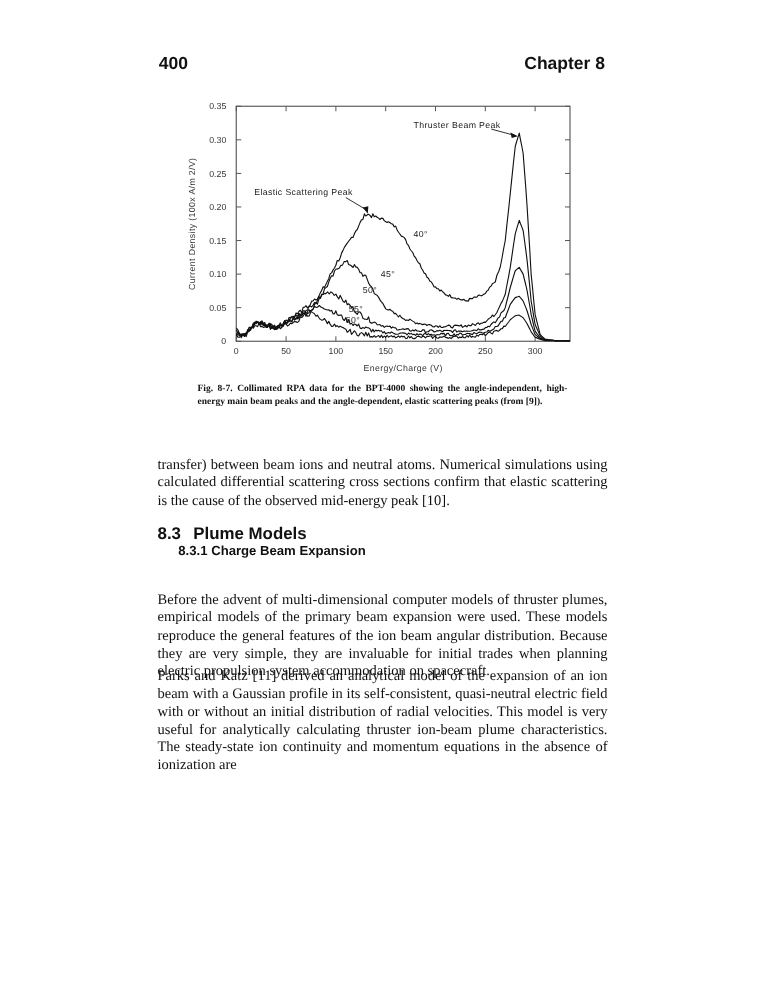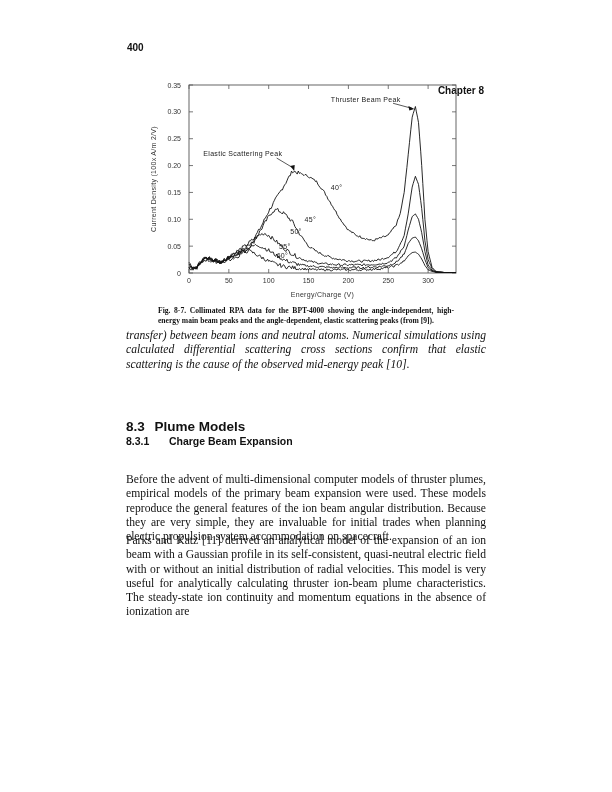--- a/index.html
+++ b/index.html
@@ -1,30 +1,30 @@
 <!DOCTYPE html>
 <html><head>
 <meta charset="utf-8">
 <style>
   html, body { margin: 0; padding: 0; background: #ffffff; }
   body { width: 612px; height: 792px; position: relative; overflow: hidden; font-family: "Liberation Serif", serif; color: #111; }
-  .hdr { position: absolute; top: 42px; font-family: "Liberation Sans", sans-serif; font-weight: bold; font-size: 10px; }
+  .hdr { position: absolute; top: 42px; font-family: "Liberation Sans", sans-serif; font-weight: bold; font-size: 14px; }
   .hdr-left { left: 127px; }
-  .hdr-right { right: 128px; margin-top: 43px; }
+  .hdr-right { right: 128px; }
   #figure { position: absolute; left: 140px; top: 70px; width: 340px; height: 240px; }
   #figure svg { width: 340px; height: 240px; display: block; }
   .caption { position: absolute; left: 158px; top: 306px; width: 296px; font-family: Liberation Serif, serif; font-weight: bold; font-size: 7.6px; line-height: 9.6px; text-align: justify; text-align-last: left; }
   .body-text { position: absolute; left: 126px; width: 360px; font-size: 11.6px; line-height: 14.3px; text-align: justify; }
   .body-text.last-left { text-align-last: left; }
-  .p1 { top: 329px; font-style: italic; }
+  .p1 { top: 365px; }
   .p2 { top: 457px; margin-top: 16px; }
   .p3 { top: 534px; }
   .h2 { position: absolute; left: 126px; top: 407px; font-family: "Liberation Sans", sans-serif; font-weight: bold; font-size: 13.5px; margin-top: 12px; }
   .h3 { position: absolute; left: 126px; top: 435px; font-family: "Liberation Sans", sans-serif; font-weight: bold; font-size: 10.5px; }
-  .h3 .num { display: inline-block; width: 40px; }
+  .h3 .num { display: inline-block; width: 40px; text-align: right; }
   .h2 .num { margin-right: 6px; }
   .tick-label { font-family: "Liberation Sans", sans-serif; font-size: 7px; fill: #333; }
   .axis-title { font-family: "Liberation Sans", sans-serif; font-size: 7px; fill: #333; letter-spacing: 0.3px; }
   .annot { font-family: "Liberation Sans", sans-serif; font-size: 7px; fill: #222; letter-spacing: 0.3px; }
 </style>
 </head>
 <body>
 
 <div class="hdr hdr-left">400</div>
 <div class="hdr hdr-right">Chapter 8</div>

